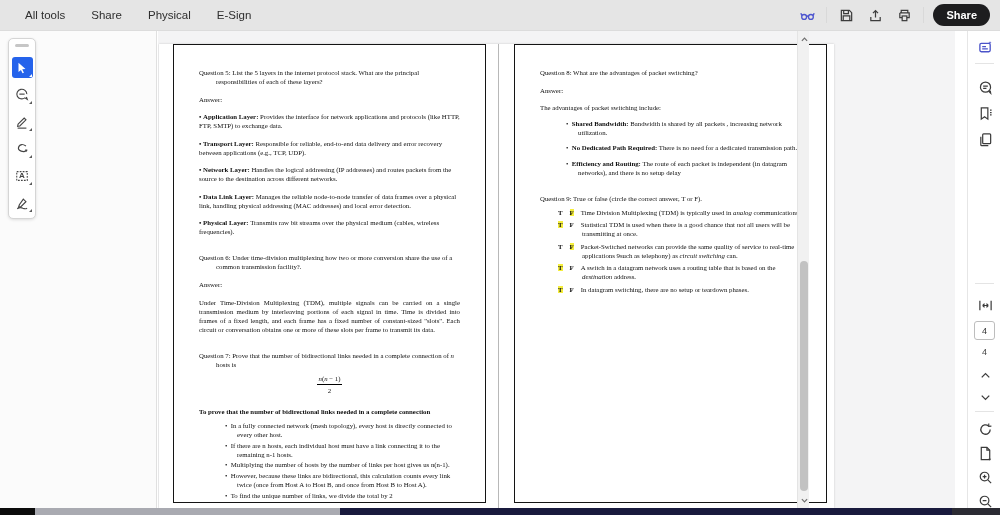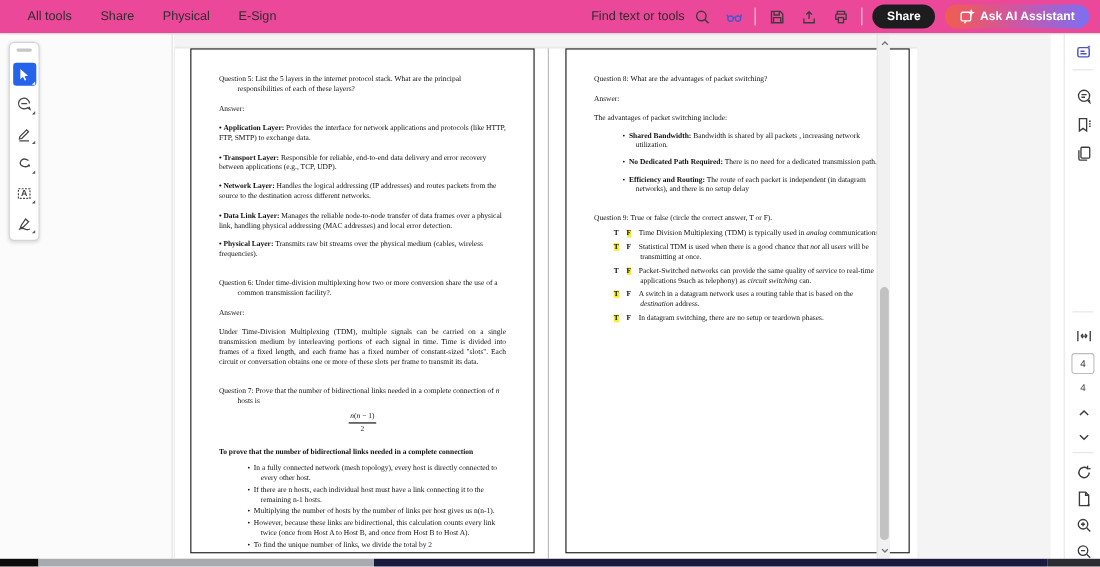--- a/index.html
+++ b/index.html
@@ -1,21 +1,21 @@
 <!DOCTYPE html>
 <html style="--sel-tool: #2563eb; --share-bg: #1d1d1f; --ai-g1: #f25c4f; --ai-g2: #7a70f3; --glasses: #4d55cf; --ai-icon: #4b53c9; --hl: #f5ee3d;"><head>
 <meta charset="utf-8">
 <style>
   * { margin:0; padding:0; box-sizing:border-box; }
   html,body { width:1000px; height:515px; overflow:hidden; background:#fff;
     font-family:"Liberation Sans", sans-serif; }
 
   
   .menubar { position:absolute; top:0; left:0; width:1000px; height:31px;
-    background:#ec4899; border-bottom:1px solid #dcdcdc; display:flex;
+    background:#e5e5e5; border-bottom:1px solid #dcdcdc; display:flex;
     align-items:center; justify-content:space-between; z-index:5; }
   .menu-left { display:flex; align-items:center; padding-left:12px; }
   .menu-item { font-size:11.5px; color:#2e2e2e; padding:0 13px; cursor:default; }
   .menu-right { display:flex; align-items:center; gap:9px; padding-right:10px; }
   .findbar { display:flex; align-items:center; gap:6px; }
   .find-label { font-size:11.5px; color:#2e2e2e; }
   .icon-btn { width:20px; height:20px; display:flex; align-items:center;
     justify-content:center; color:#3c3c3c; }
   .icon-btn svg { width:15px; height:15px; }
   .vdiv { width:1px; height:16px; background:#d9d9d9; }
@@ -107,29 +107,20 @@
 <body>
 
 <div class="menubar">
   <div class="menu-left">
     <span class="menu-item">All tools</span>
     <span class="menu-item">Share</span>
     <span class="menu-item">Physical</span>
     <span class="menu-item">E-Sign</span>
   </div>
   <div class="menu-right">
-    <div class="findbar">
-      <span class="find-label">Find text or tools</span>
-      <span class="icon-btn">
-        <svg viewBox="0 0 16 16" fill="none" stroke="currentColor" stroke-width="1.4">
-          <circle cx="7" cy="7" r="4.6"></circle>
-            <path d="M10.5 10.5 L14 14"></path>
-          </svg>
-      </span>
-    </div>
     <span class="icon-btn glasses">
       <svg viewBox="0 0 16 16" fill="none" stroke="currentColor" stroke-width="1.4">
         <circle cx="4.4" cy="9.5" r="2.6"></circle>
           <circle cx="11.6" cy="9.5" r="2.6"></circle>
         <path d="M7 9 q1 -1 2 0 M1.8 8.2 L1 5.5 M14.2 8.2 L15 5.5"></path>
         </svg>
     </span>
     <div class="vdiv"></div>
     <span class="icon-btn">
       <svg viewBox="0 0 16 16" fill="none" stroke="currentColor" stroke-width="1.3">
@@ -145,29 +136,20 @@
     </span>
     <span class="icon-btn">
       <svg viewBox="0 0 16 16" fill="none" stroke="currentColor" stroke-width="1.3">
         <path d="M4.5 5 V2.5 h7 V5 M3 5.2 h10 v5 h-2.5 M5.5 10.2 H3 v-5"></path>
         <rect x="5.5" y="8.5" width="5" height="5"></rect>
         </svg>
     </span>
     <div class="vdiv"></div>
     <div class="pill share">
       <span>Share</span>
-    </div>
-    <div class="pill askai">
-      <span class="icon-btn" style="width:14px;height:14px;color:#fff">
-        <svg viewBox="0 0 16 16" fill="none" stroke="currentColor" stroke-width="1.4">
-          <rect x="2" y="3" width="10" height="9" rx="2"></rect>
-          <path d="M7 12 L5.5 14.5 M12.5 1.5 l.5 1.5 1.5 .5 -1.5 .5 -.5 1.5 -.5 -1.5 -1.5 -.5 1.5 -.5 z"></path>
-          </svg>
-      </span>
-      <span>Ask AI Assistant</span>
     </div>
   </div>
 </div>
 
 <div class="workspace">
 
   <div class="left-strip">
     <div class="palette">
       <div class="handle"></div>
       <div class="tool dd selected">

